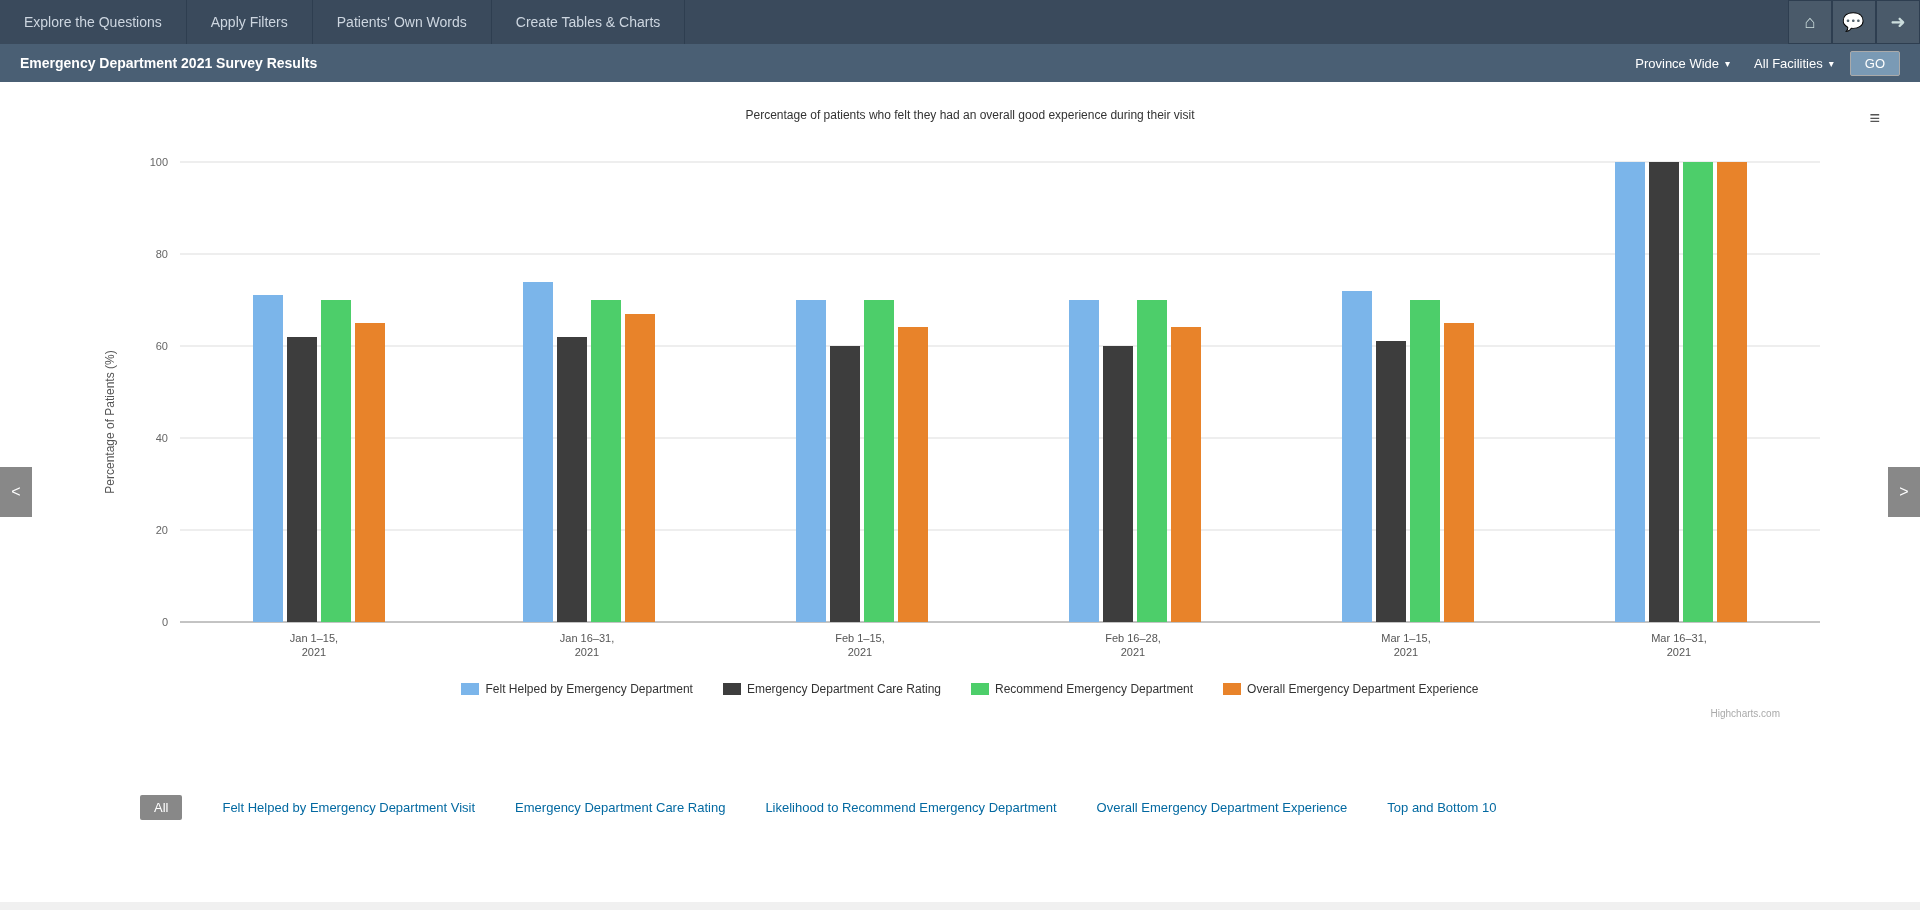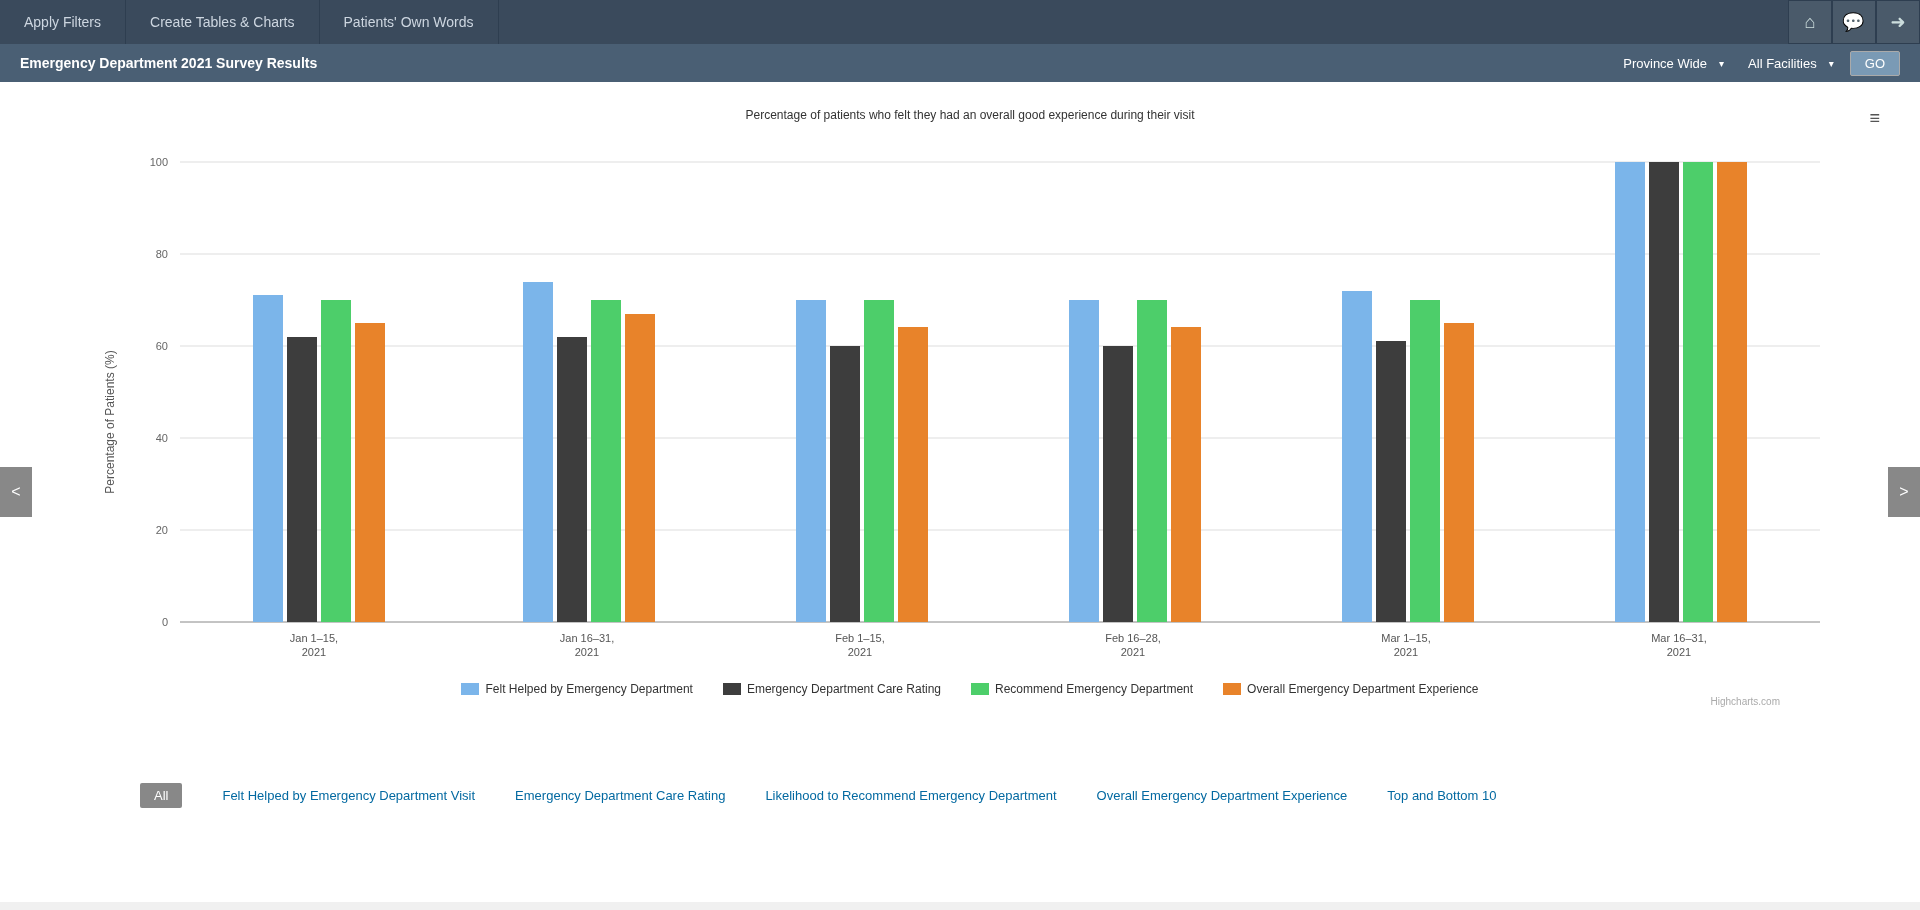--- a/index.html
+++ b/index.html
@@ -62,21 +62,21 @@
       flex: 1;
     }
     .sub-header-controls {
       display: flex;
       align-items: center;
       gap: 8px;
     }
     .dropdown-btn {
       display: flex;
       align-items: center;
-      gap: 12px;
+      gap: 6px;
       background: transparent;
       border: none;
       color: #fff;
       font-size: 13px;
       cursor: pointer;
       padding: 4px 8px;
     }
     .dropdown-btn .chevron {
       font-size: 10px;
     }
@@ -145,21 +145,21 @@
     .legend-swatch {
       width: 18px;
       height: 12px;
       display: inline-block;
     }
 
     .highcharts-credit {
       text-align: right;
       font-size: 10px;
       color: #aaa;
-      margin-top: 0;
+      margin-top: 12px;
       margin-right: 60px;
     }
 
     
     .side-arrow {
       position: absolute;
       top: 50%;
       transform: translateY(-50%);
       background: #888;
       color: #fff;
@@ -196,23 +196,24 @@
     .filter-item {
       font-size: 13px;
       color: #0369a1;
       cursor: pointer;
     }
   </style>
 </head>
 <body>
 
 <div class="top-nav">
+  <div class="nav-tab">Explore the Questions</div>
   <div class="nav-tab">Apply Filters</div>
+  <div class="nav-tab">Patients' Own Words</div>
   <div class="nav-tab">Create Tables &amp; Charts</div>
-  <div class="nav-tab">Patients' Own Words</div>
   <div class="nav-icons">
     <div class="nav-icon-btn">⌂</div>
     <div class="nav-icon-btn">💬</div>
     <div class="nav-icon-btn">➜</div>
   </div>
 </div>
 
 <div class="sub-header">
   <div class="sub-header-title">Emergency Department 2021 Survey Results</div>
   <div class="sub-header-controls">

